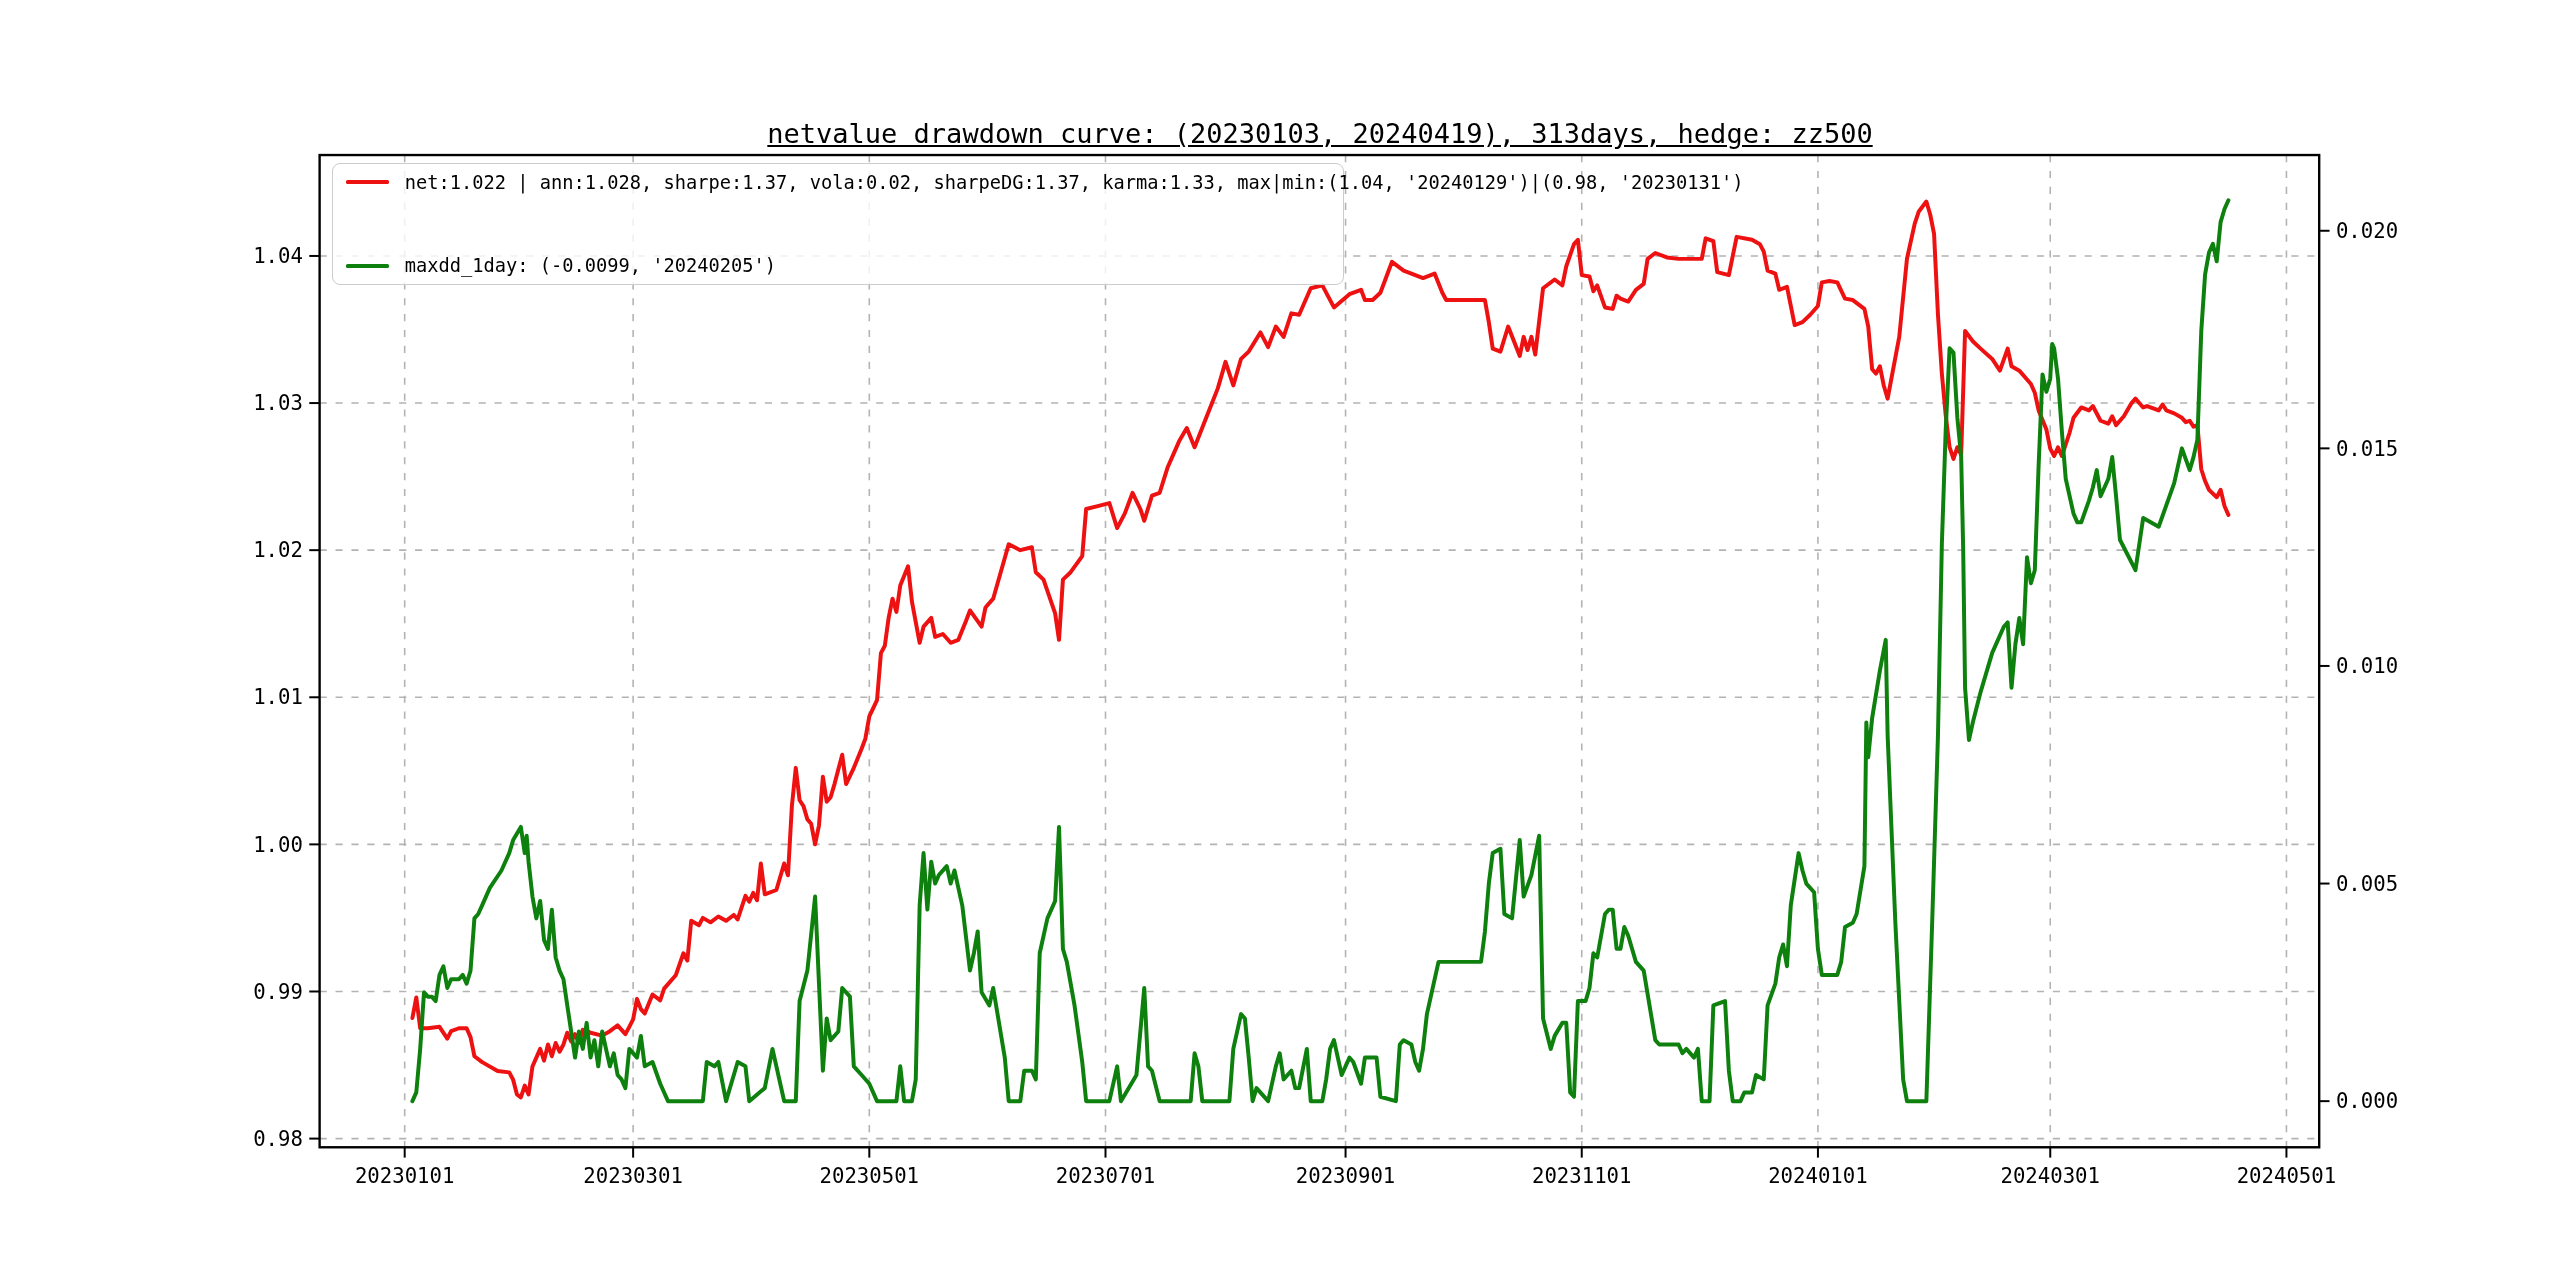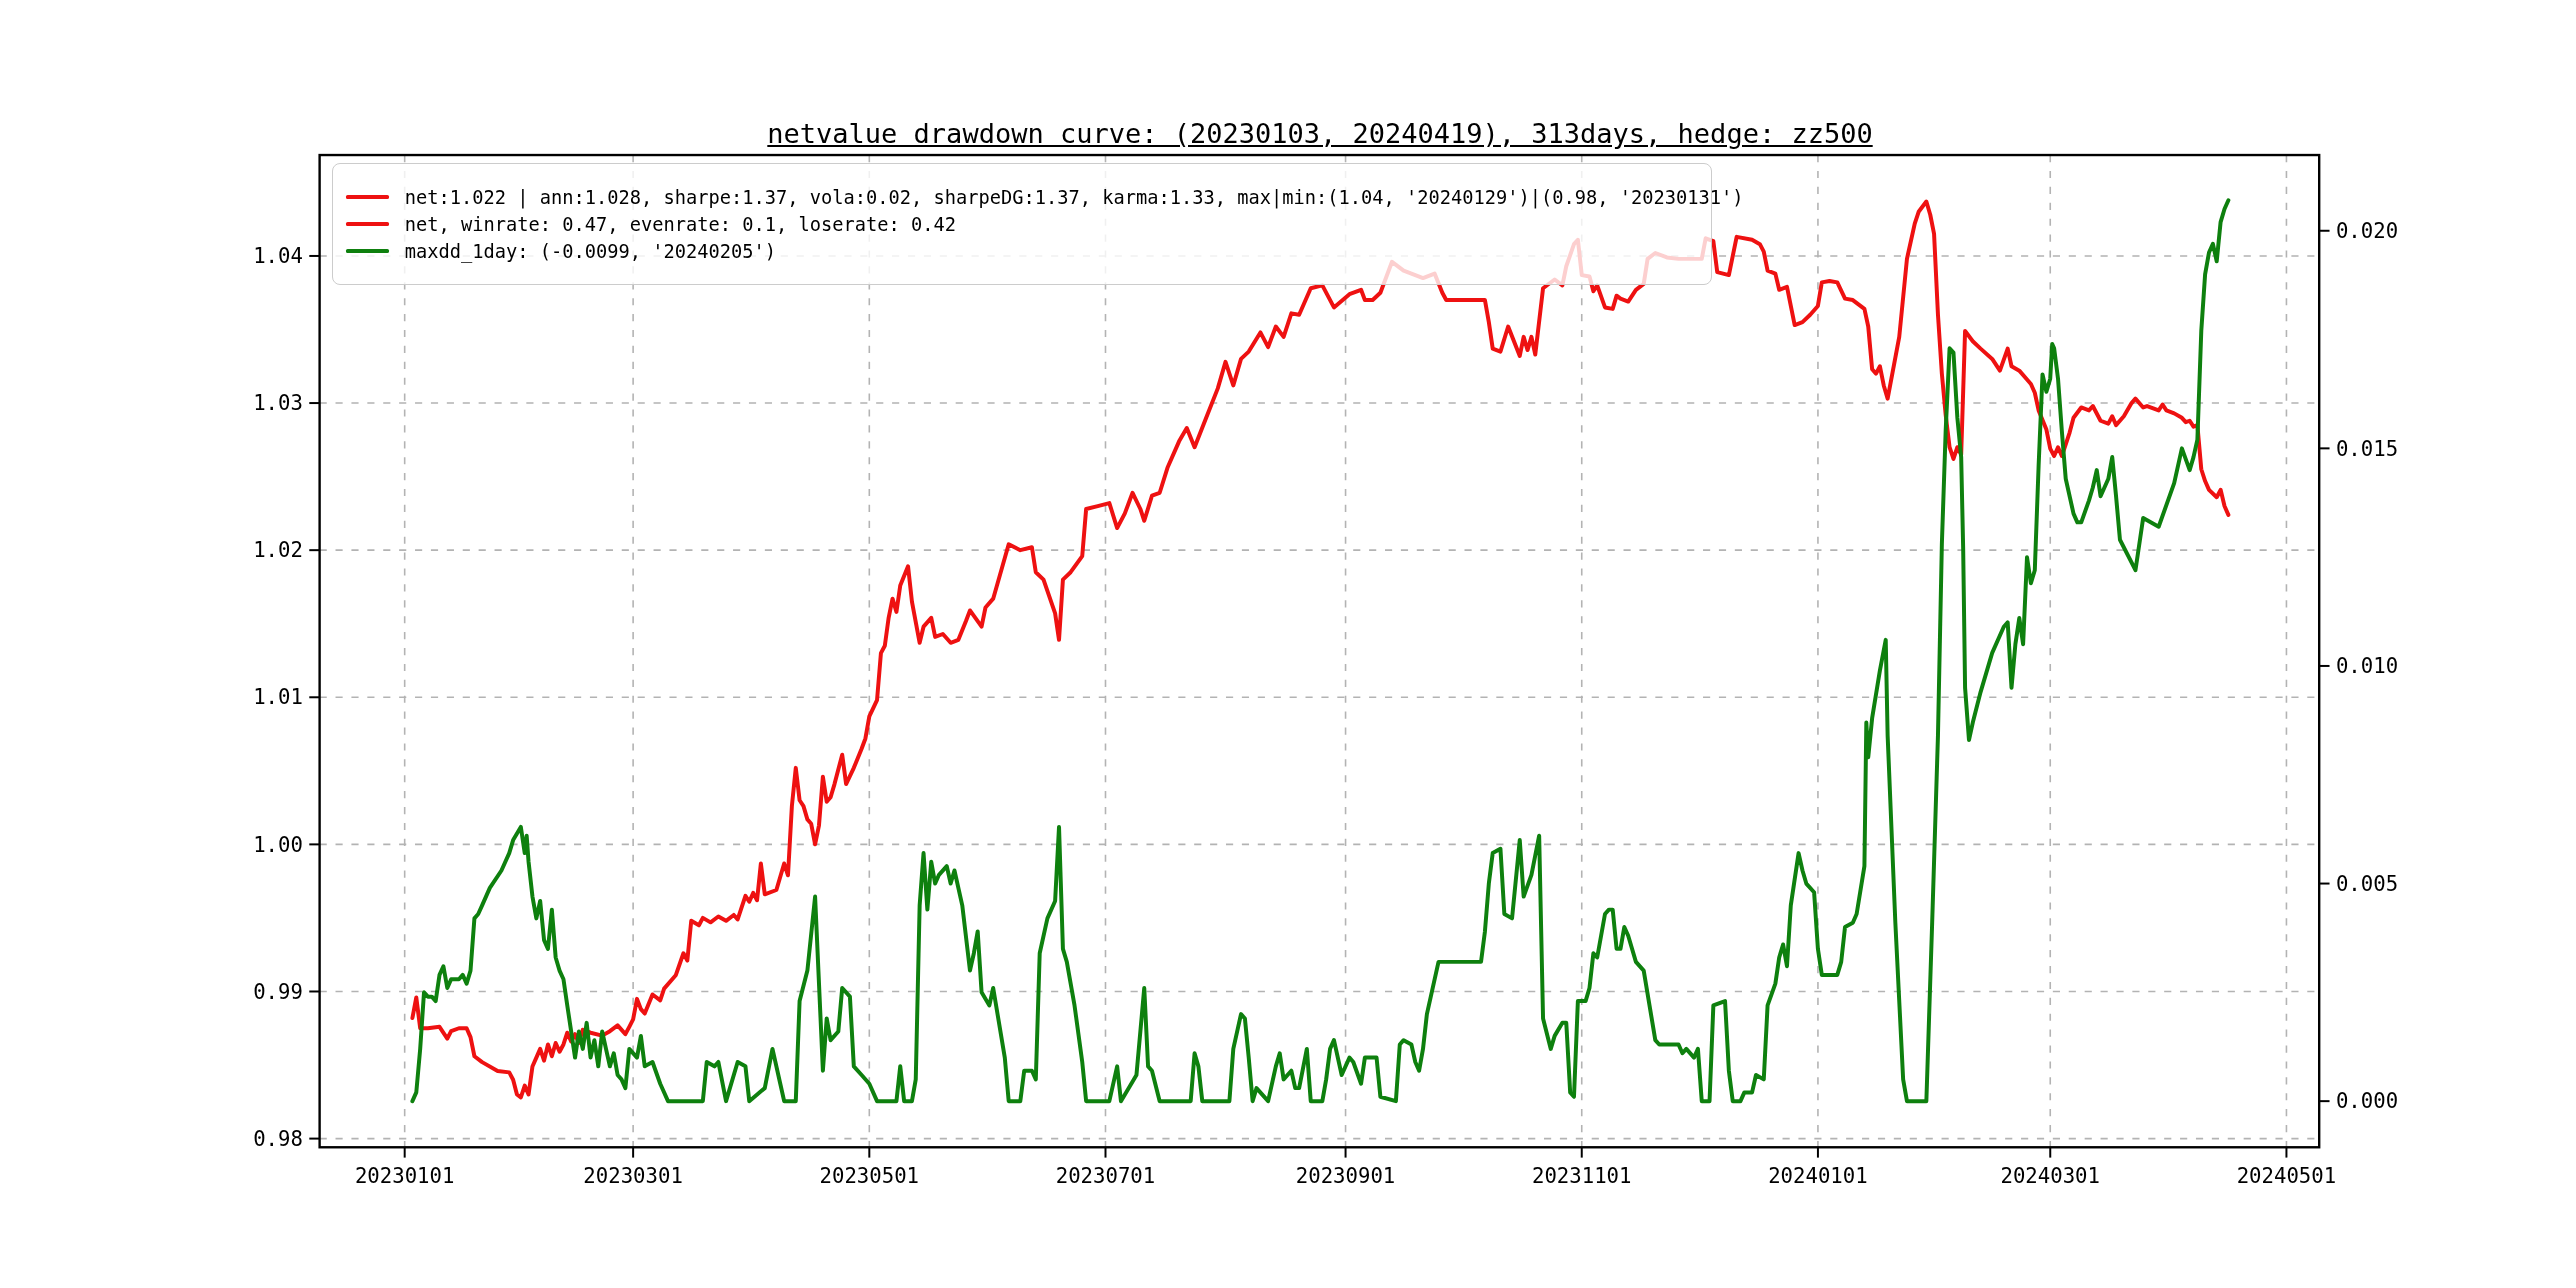--- a/index.html
+++ b/index.html
@@ -1,23 +1,23 @@
 <!DOCTYPE html>
 <html style="font-size:12.7px"><head>
 <meta charset="utf-8">
 <style>
   html,body{margin:0;padding:0;background:#ffffff;width:2576px;height:1288px;overflow:hidden;
     font-family:"DejaVu Sans Mono","Liberation Mono",monospace;}
   #figure{position:relative;width:2576px;height:1288px;background:#ffffff;}
   #chart-svg{position:absolute;left:0;top:0;}
   #chart-title{position:absolute;left:320px;top:118px;width:2000px;text-align:center;
     font-size:27px;color:#000;letter-spacing:0px;white-space:nowrap;text-decoration:underline;}
-  #legend{position:absolute;left:332px;top:163px;width:1380px;height:122px;box-sizing:border-box;
+  #legend{position:absolute;left:332px;top:163px;width:1012px;height:122px;box-sizing:border-box;
     background:rgba(255,255,255,0.8);border:1.6px solid #cccccc;border-radius:8px;
-    display:flex;flex-direction:column;justify-content:center;padding:4.8px 8px 4.8px 12.7px;z-index:5;}
+    display:flex;flex-direction:column;justify-content:space-between;padding:4.8px 8px 4.8px 12.7px;z-index:5;}
   .legend-row{display:flex;align-items:center;height:27px;white-space:nowrap;}
   .legend-swatch{display:inline-block;width:43px;height:4px;border-radius:1.6px;margin-right:16px;flex:0 0 auto;}
   .legend-label{font-size:18.7px;color:#000;}
 </style>
 </head>
 <body>
 
 <div id="figure">
   <svg id="chart-svg" width="2576" height="1288" viewBox="0 0 3240 1620">
     <g id="g-grid">
@@ -90,22 +90,18 @@
   </svg>
 
   <div id="chart-title">netvalue drawdown curve: (20230103, 20240419), 313days, hedge: zz500</div>
 
   <div id="legend">
     <div class="legend-row">
       <span class="legend-swatch" style="background: rgb(238, 17, 17);"></span>
       <span class="legend-label">net:1.022 | ann:1.028, sharpe:1.37, vola:0.02, sharpeDG:1.37, karma:1.33, max|min:(1.04, '20240129')|(0.98, '20230131')</span>
     </div>
     <div class="legend-row">
-      <span class="legend-swatch" style="background: rgb(238, 17, 17);"></span>
-      <span class="legend-label">net, winrate: 0.47, evenrate: 0.1, loserate: 0.42</span>
-    </div>
-    <div class="legend-row">
       <span class="legend-swatch" style="background: rgb(14, 128, 14);"></span>
       <span class="legend-label">maxdd_1day: (-0.0099, '20240205')</span>
     </div>
   </div>
 </div>
 
 
 </body></html>

